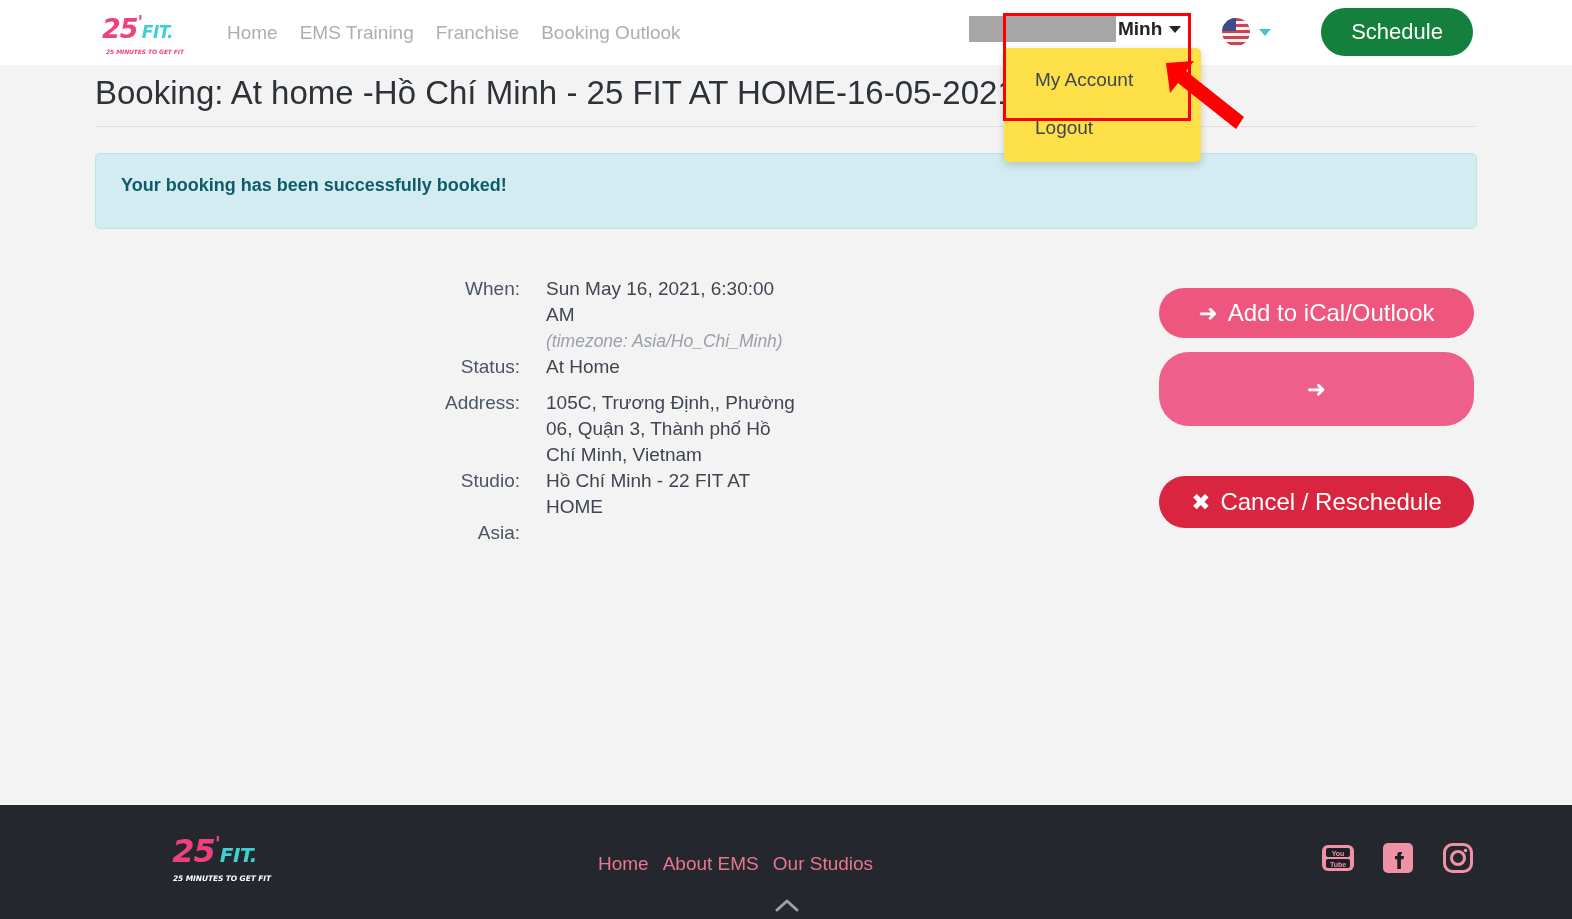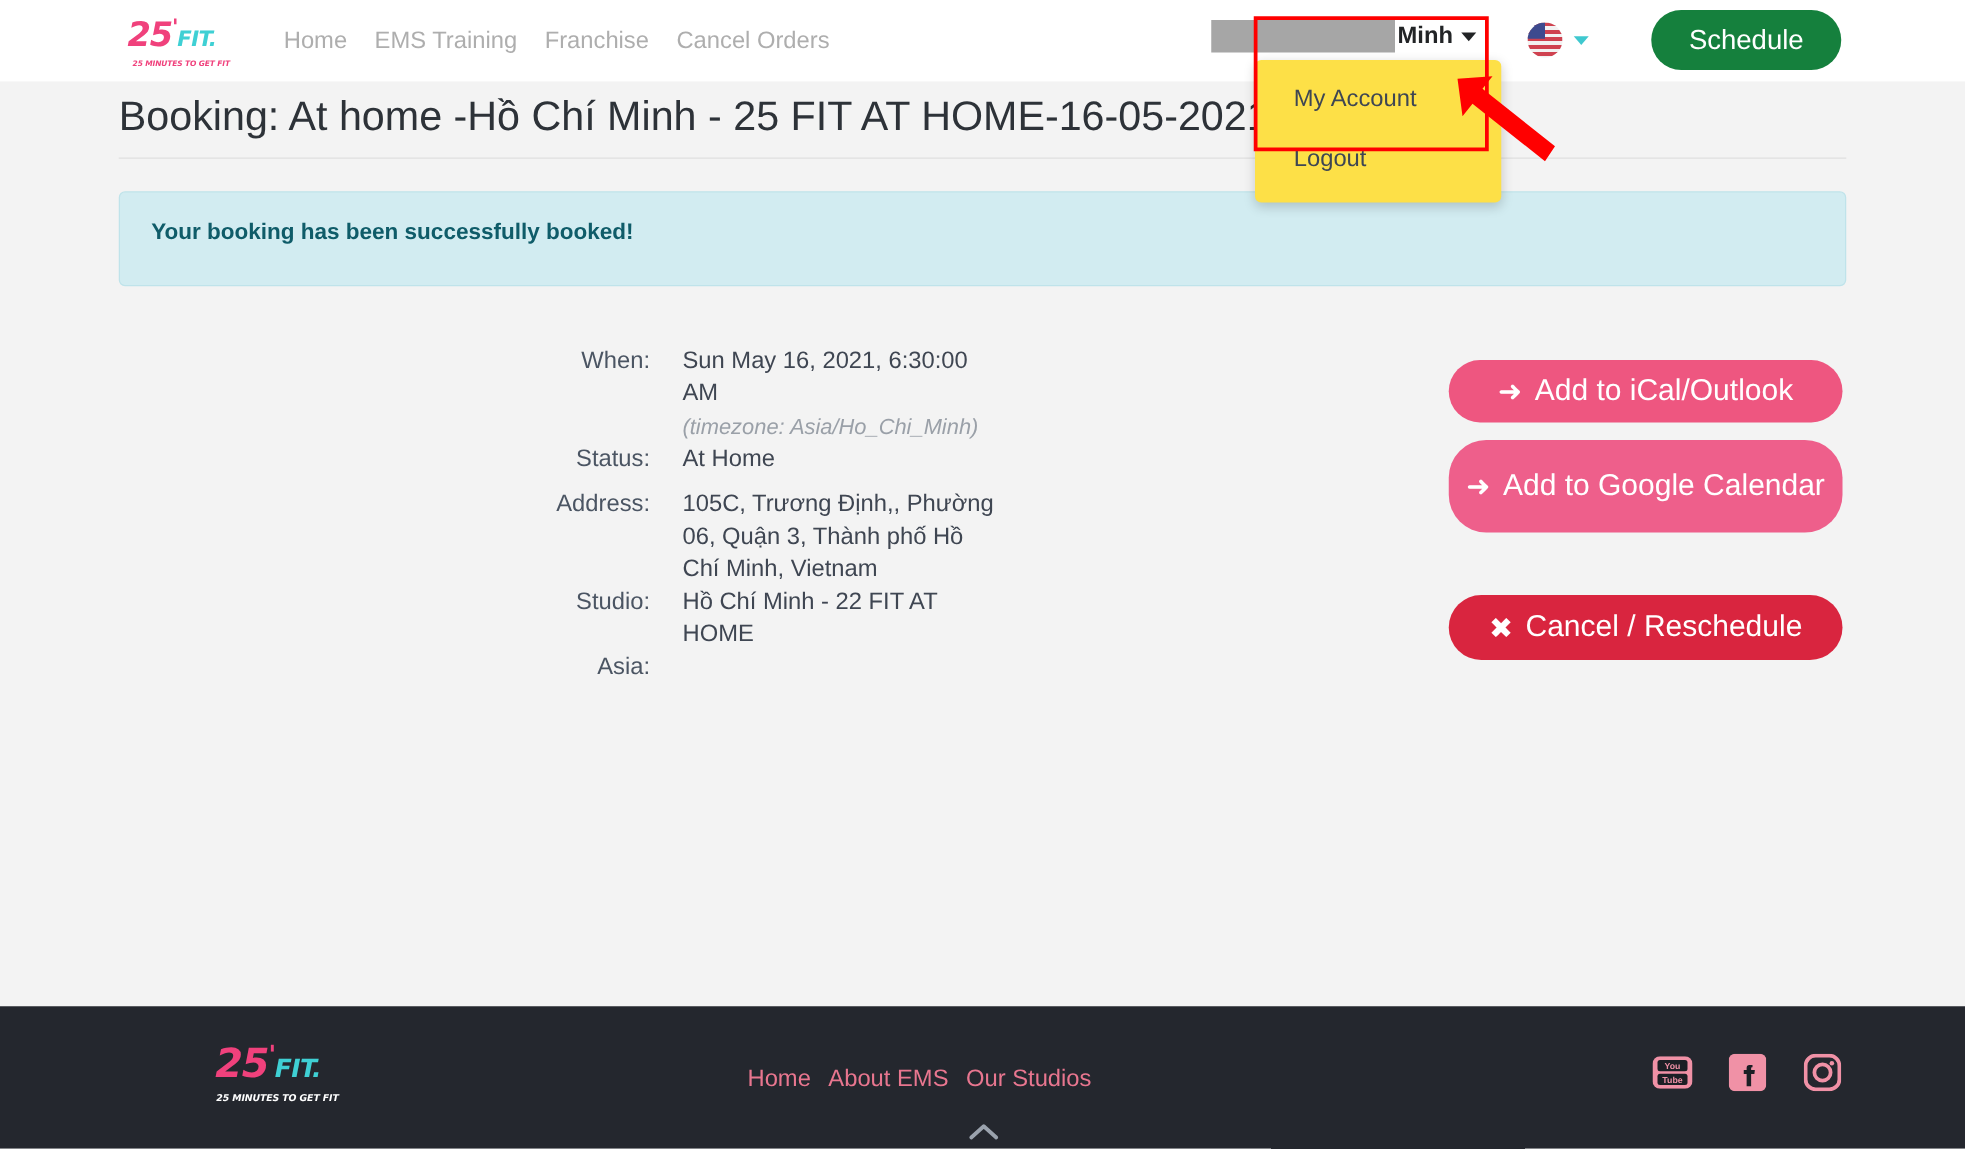--- a/index.html
+++ b/index.html
@@ -285,38 +285,37 @@
     </div>
   </div>
 
   <div class="actions">
     <button class="btn btn-ical">
       <span class="glyph">➜</span>
       <span>Add to iCal/Outlook</span>
     </button>
     <button class="btn btn-gcal">
       <span class="glyph">➜</span>
-      <span class="label2">Add to Google Calendar</span>
     </button>
     <button class="btn btn-cancel">
       <span class="glyph">✖</span>
       <span>Cancel / Reschedule</span>
     </button>
   </div>
 
   <div class="header">
     <div class="logo-wrap">
       <div class="logo-main"><span>25</span><span class="tick">'</span><span class="fit">FIT.</span></div>
       <div class="logo-tag">25 MINUTES TO GET FIT</div>
     </div>
     <div class="nav">
       <a href="#">Home</a>
       <a href="#">EMS Training</a>
       <a href="#">Franchise</a>
-      <a href="#">Cancel Orders</a>
+      <a href="#">Booking Outlook</a>
     </div>
   </div>
 
   <div class="redact-bar"></div>
 
   <div class="user-menu">
     <span class="user-name">Minh</span>
     <span class="caret-down"></span>
   </div>
 

